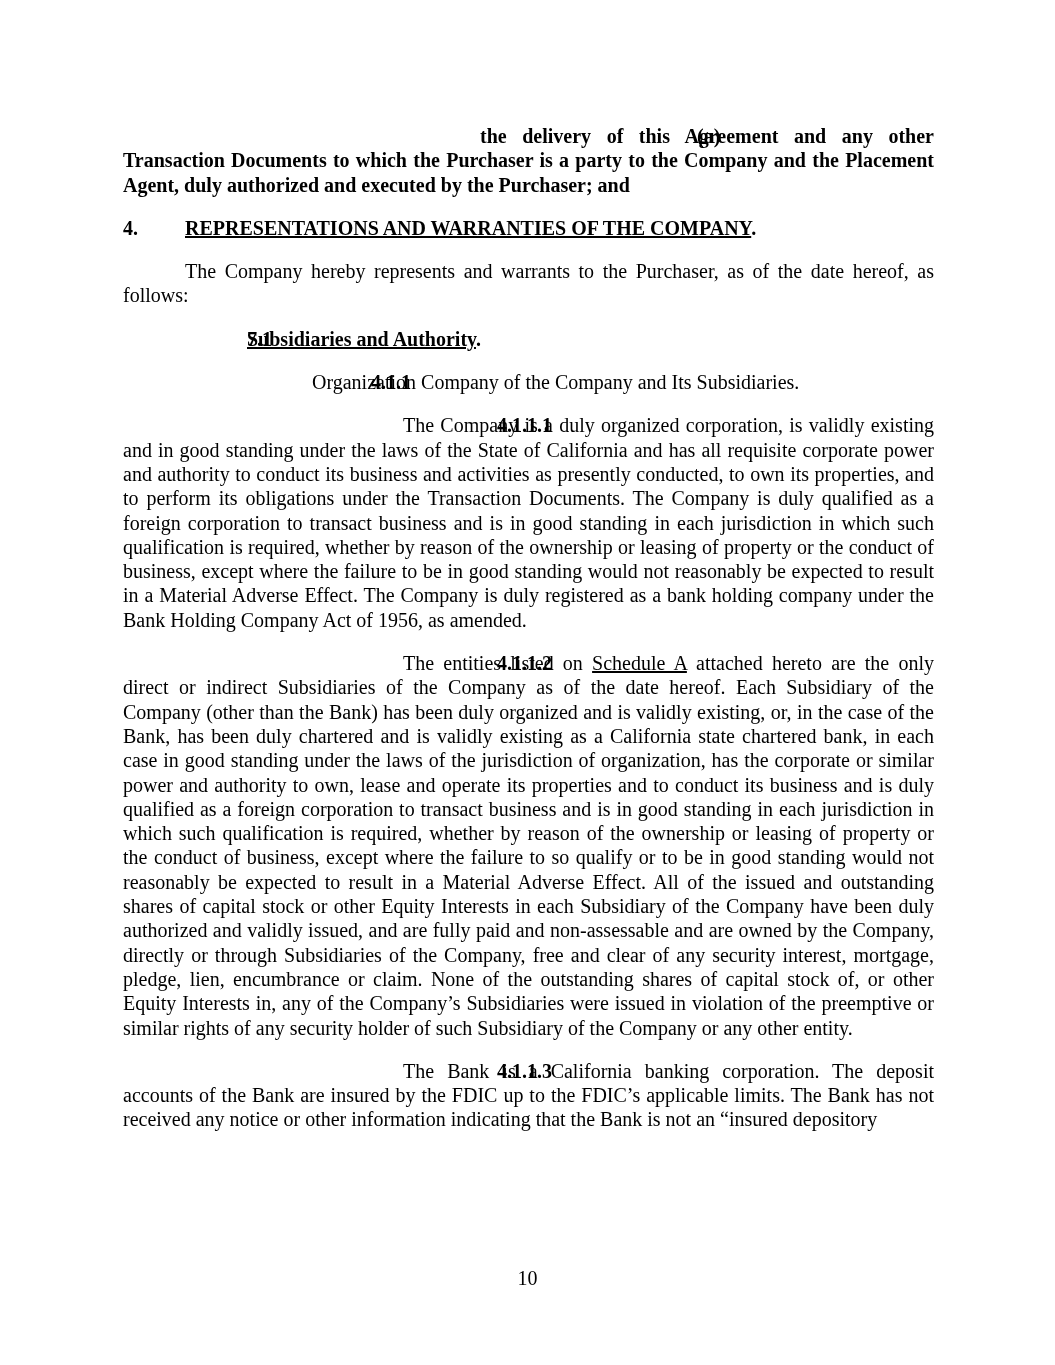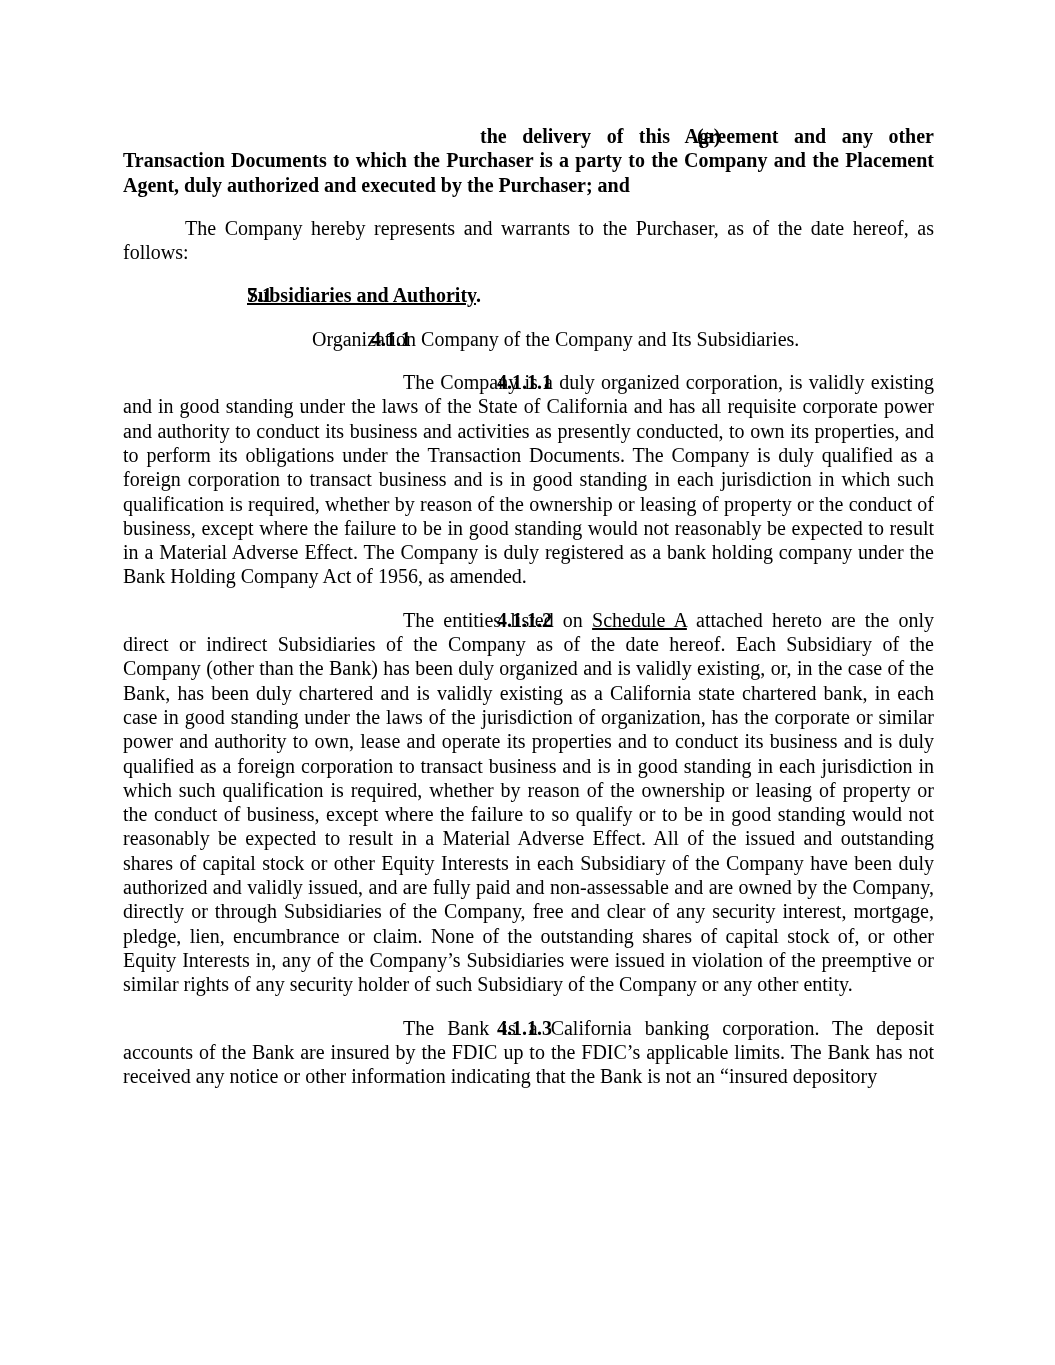--- a/index.html
+++ b/index.html
@@ -46,28 +46,30 @@
 </style>
 </head>
 <body>
 
 <div class="page">
   <div class="content">
 
     <p class="para ind-ab"><span class="num w-ab">(a)</span><span>the delivery of this Agreement and any other Transaction Documents to which the Purchaser is a party to the Company and the Placement Agent, duly authorized and executed by the Purchaser; and</span></p>
 
 
+    <p class="para"><span class="num w-s4 b">4.</span><span class="b u">REPRESENTATIONS AND WARRANTIES OF THE COMPANY</span><span class="b">.</span></p>
 
     <p class="para ind-1"><span>The Company hereby represents and warrants to the Purchaser, as of the date hereof, as follows:</span></p>
 
     <p class="para ind-1"><span class="num w-s41 b">7.1</span><span class="b u">Subsidiaries and Authority</span><span class="b">.</span></p>
 
     <p class="para ind-2"><span class="num w-s411 b">4.1.1</span><span>Organization Company of the Company and Its Subsidiaries.</span></p>
 
     <p class="para ind-3"><span class="num w-s4111 b">4.1.1.1</span><span>The Company is a duly organized corporation, is validly existing and in good standing under the laws of the State of California and has all requisite corporate power and authority to conduct its business and activities as presently conducted, to own its properties, and to perform its obligations under the Transaction Documents.  The Company is duly qualified as a foreign corporation to transact business and is in good standing in each jurisdiction in which such qualification is required, whether by reason of the ownership or leasing of property or the conduct of business, except where the failure to be in good standing would not reasonably be expected to result in a Material Adverse Effect.  The Company is duly registered as a bank holding company under the Bank Holding Company Act of 1956, as amended.</span></p>
 
     <p class="para ind-3"><span class="num w-s4111 b">4.1.1.2</span><span>The entities listed on </span><span class="u">Schedule A</span><span> attached hereto are the only direct or indirect Subsidiaries of the Company as of the date hereof. Each Subsidiary of the Company (other than the Bank) has been duly organized and is validly existing, or, in the case of the Bank, has been duly chartered and is validly existing as a California state chartered bank, in each case in good standing under the laws of the jurisdiction of organization, has the corporate or similar power and authority to own, lease and operate its properties and to conduct its business and is duly qualified as a foreign corporation to transact business and is in good standing in each jurisdiction in which such qualification is required, whether by reason of the ownership or leasing of property or the conduct of business, except where the failure to so qualify or to be in good standing would not reasonably be expected to result in a Material Adverse Effect.  All of the issued and outstanding shares of capital stock or other Equity Interests in each Subsidiary of the Company have been duly authorized and validly issued, and are fully paid and non-assessable and are owned by the Company, directly or through Subsidiaries of the Company, free and clear of any security interest, mortgage, pledge, lien, encumbrance or claim. None of the outstanding shares of capital stock of, or other Equity Interests in, any of the Company’s Subsidiaries were issued in violation of the preemptive or similar rights of any security holder of such Subsidiary of the Company or any other entity.</span></p>
 
     <p class="para ind-3"><span class="num w-s4111 b">4.1.1.3</span><span>The Bank is a California banking corporation.  The deposit accounts of the Bank are insured by the FDIC up to the FDIC’s applicable limits.  The Bank has not received any notice or other information indicating that the Bank is not an “insured depository</span></p>
 
   </div>
 
+  <div class="page-number">10</div>
 </div>
 
 </body></html>

